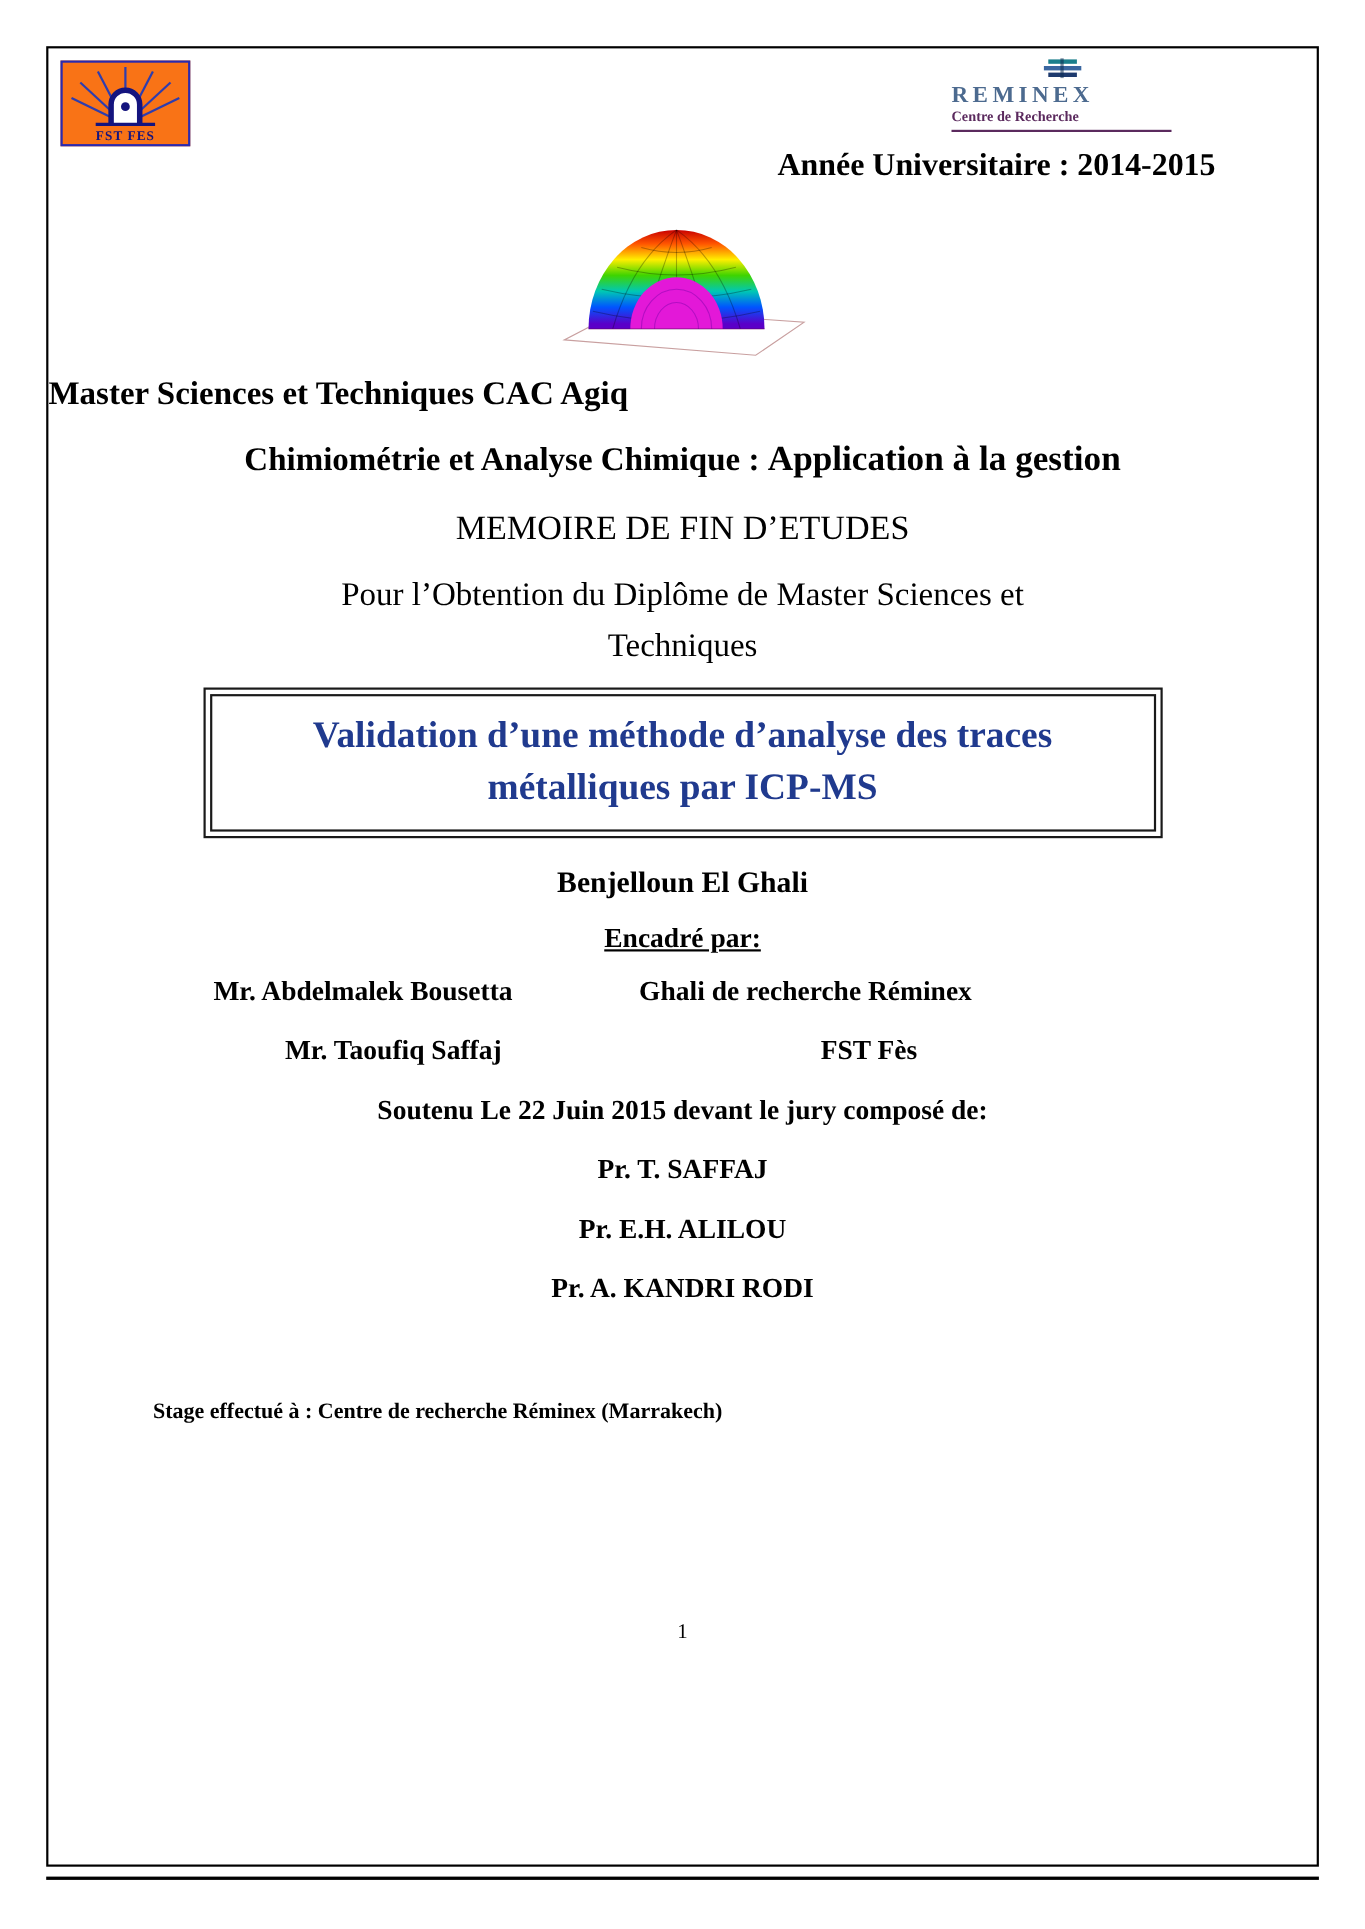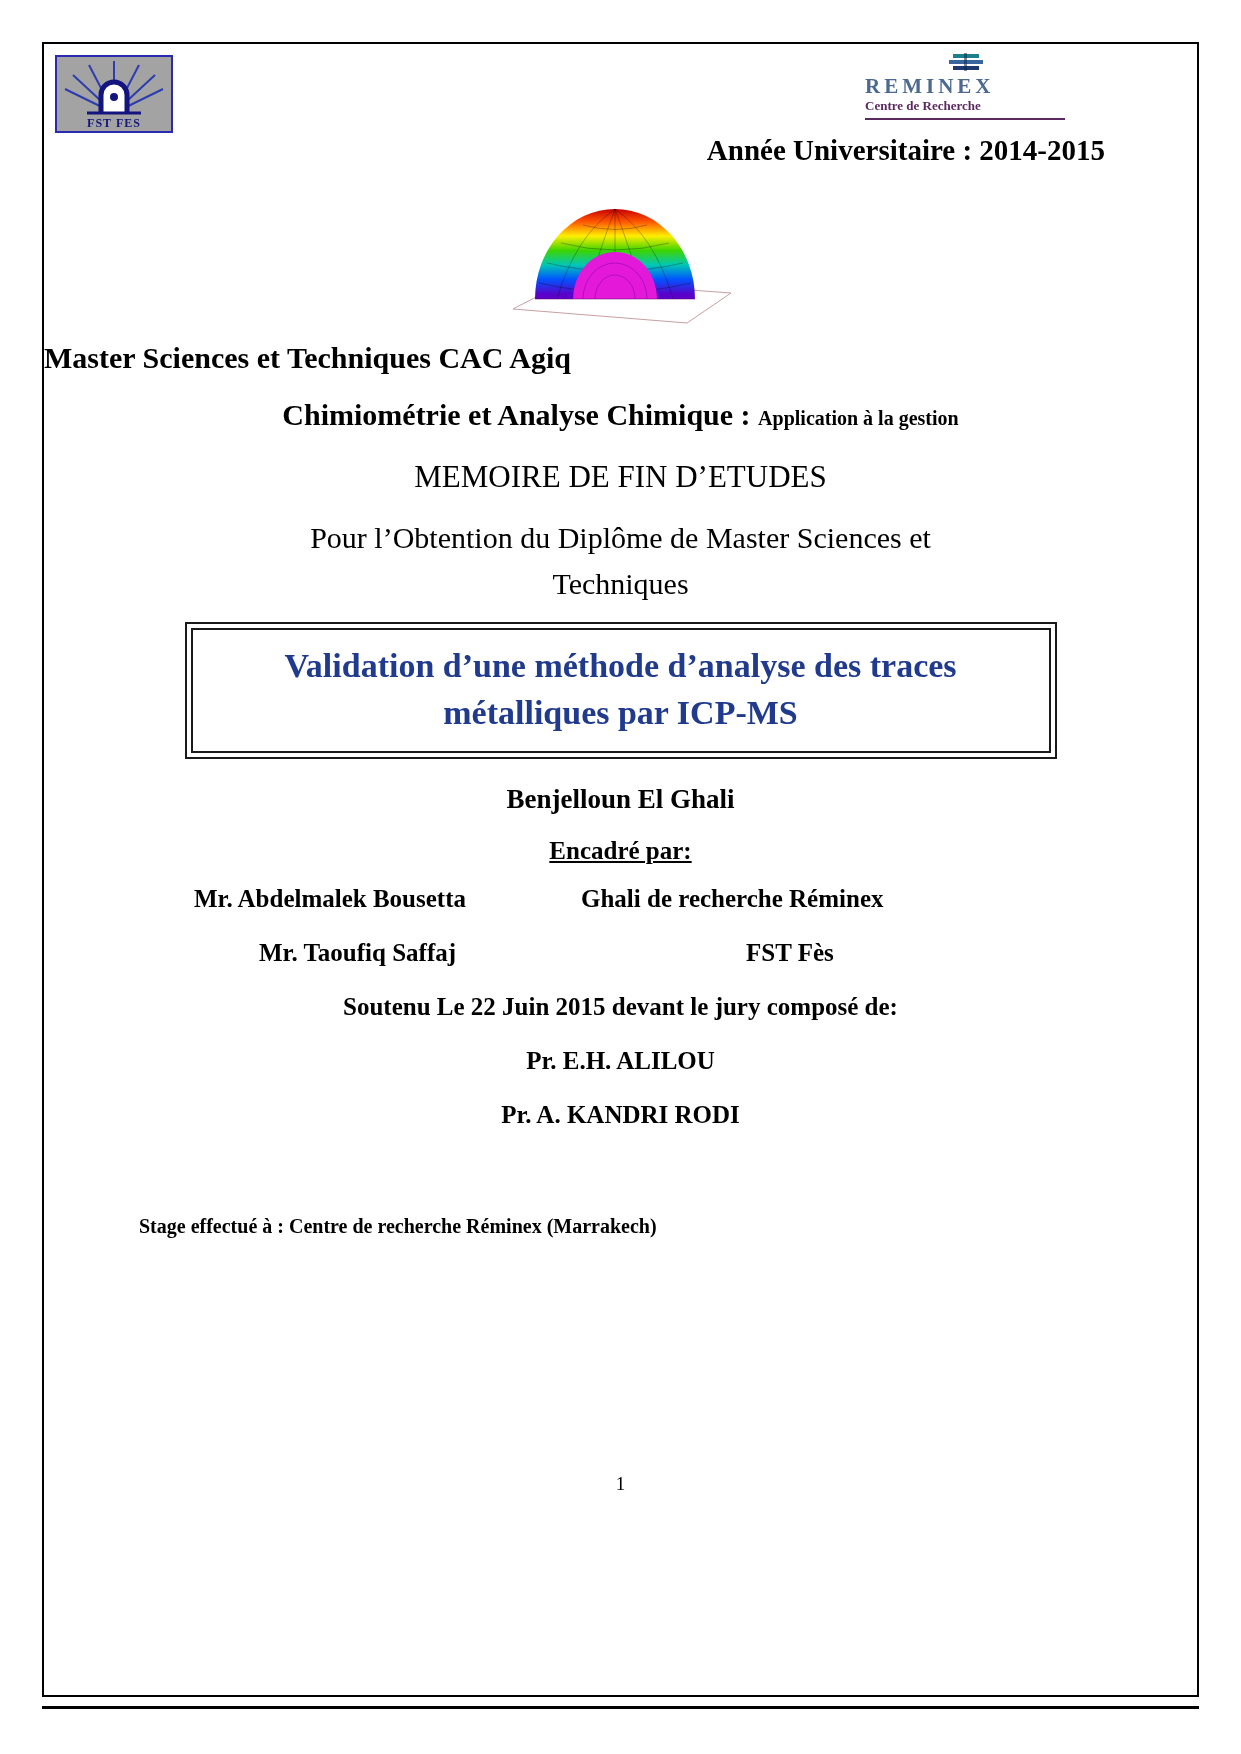--- a/index.html
+++ b/index.html
@@ -23,21 +23,21 @@
     position: absolute;
     left: -2px; right: -2px; bottom: -14px;
     border-bottom: 3px solid #000;
   }
 
   
   .fst-logo {
     position: absolute; top: 11px; left: 11px;
     width: 118px; height: 78px;
     border: 2px solid #2a2ab0;
-    background: #a3a3a3;
+    background: #f97316;
     box-sizing: border-box;
     text-align: center;
   }
   .fst-logo svg { display: block; margin: 2px auto 0; }
   .fst-text {
     font-size: 12px; font-weight: bold; color: #14147e;
     letter-spacing: 1px; line-height: 1;
   }
 
   .reminex {
@@ -67,21 +67,21 @@
     text-align: right;
     padding-right: 92px;
     font-size: 29px; font-weight: bold;
   }
   .plot-wrap { margin-top: 10px; text-align: center; height: 152px; }
 
   .master { margin-top: 12px; font-size: 30px; font-weight: bold; }
 
   .chimio { margin-top: 18px; text-align: center; font-weight: bold; line-height: 1.45; }
   .sp-lead { font-size: 30px; }
-  .sp-rest { font-size: 20px; }
+  .sp-rest { font-size: 32px; }
   .sp-line2 { font-size: 26px; }
 
   .memoire { margin-top: 22px; text-align: center; font-size: 31px; }
 
   .pour {
     margin: 20px auto 0;
     max-width: 730px;
     text-align: center;
     font-size: 30px;
     line-height: 1.55;
@@ -226,20 +226,21 @@
       <span class="adv-name1">Mr. Abdelmalek Bousetta</span>
       <span class="adv-aff1">Ghali de recherche Réminex</span>
     </div>
     <div class="adv-row adv-row2">
       <span class="adv-name2">Mr. Taoufiq Saffaj</span>
       <span class="adv-aff2">FST Fès</span>
     </div>
 
     <div class="soutenu">Soutenu Le 22 Juin 2015  devant le jury composé de:</div>
 
+    <div class="jury-line">Pr. T. SAFFAJ</div>
     <div class="jury-line">Pr. E.H. ALILOU</div>
     <div class="jury-line">Pr. A. KANDRI RODI</div>
 
     <div class="stage">Stage effectué à : Centre de recherche Réminex (Marrakech)</div>
 
     <div class="pagenum">1</div>
   </div>
 </div>
 
 </body></html>

